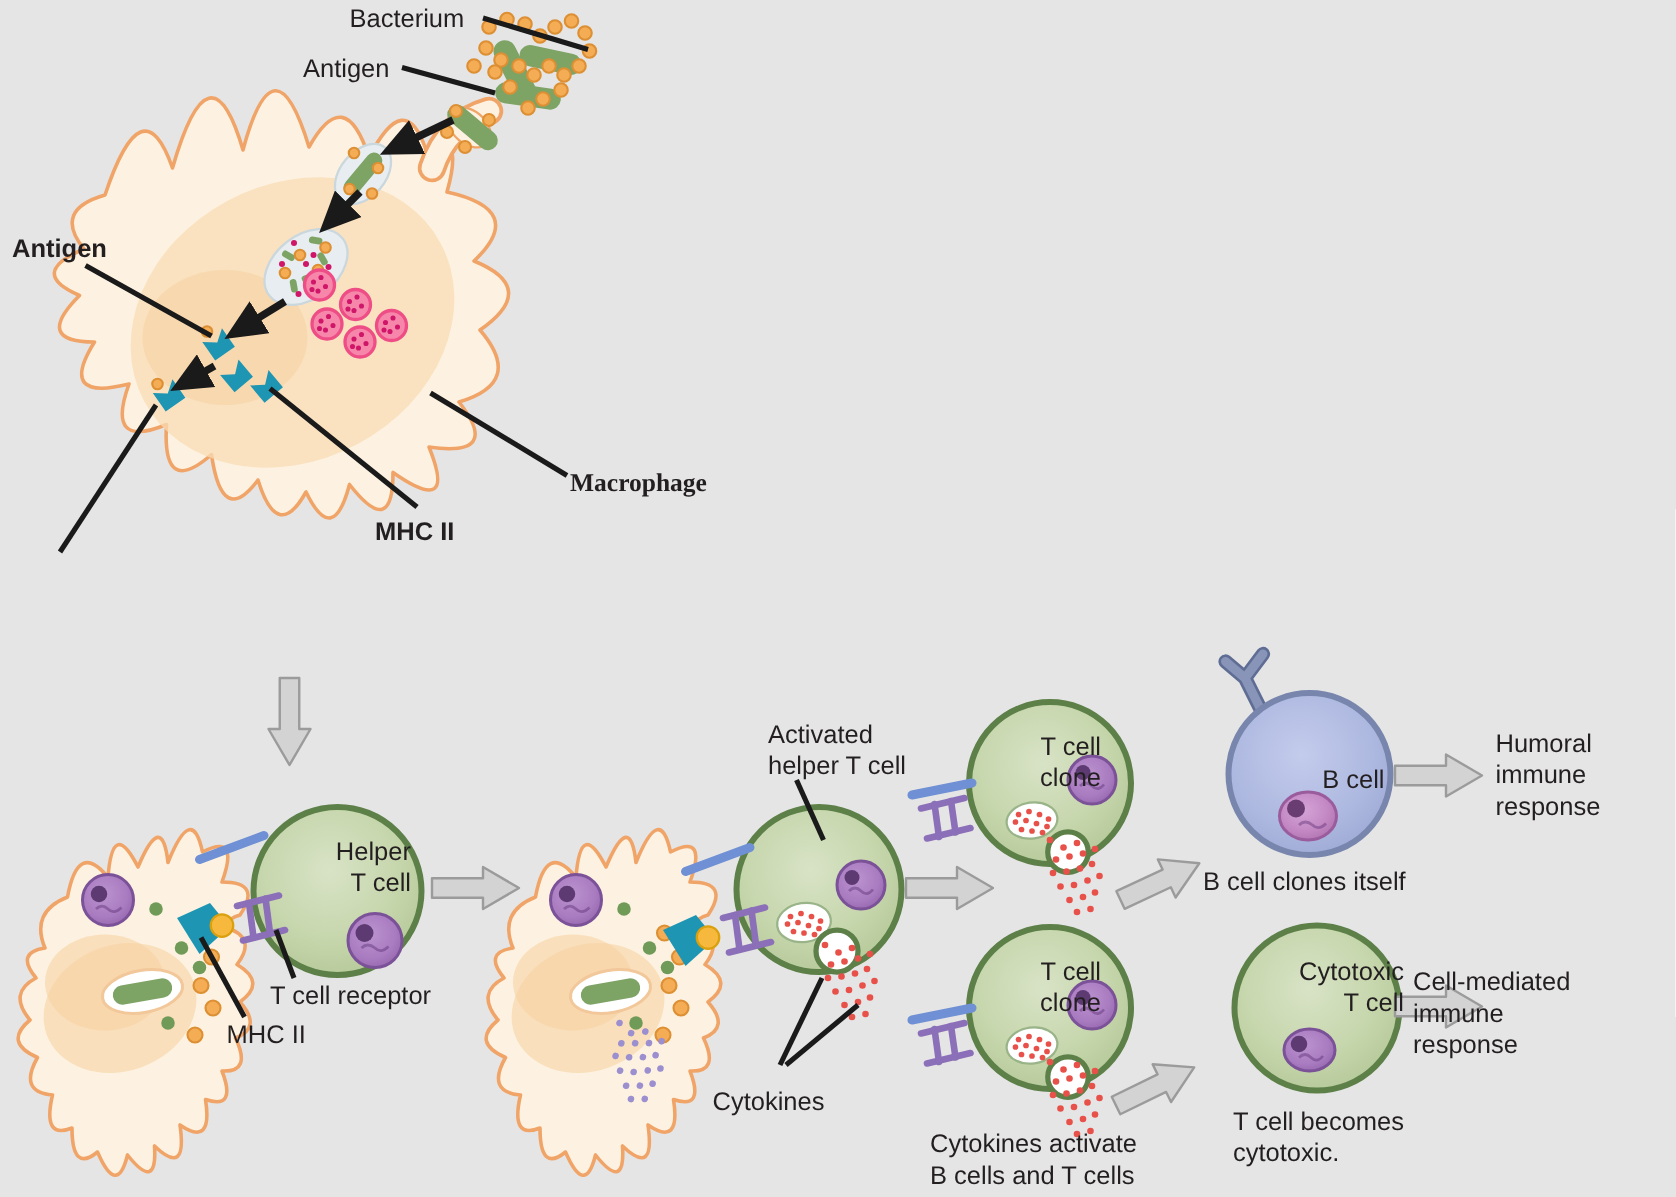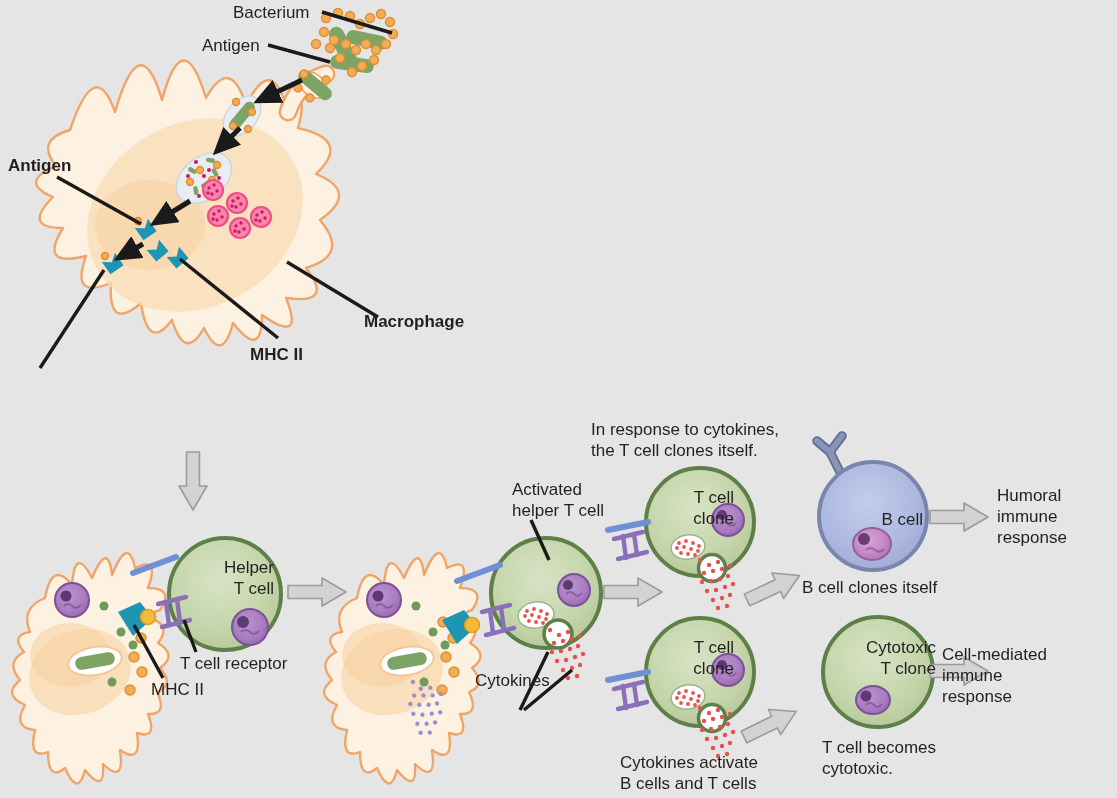--- a/index.html
+++ b/index.html
@@ -383,43 +383,41 @@
     <circle class="nucl" cx="866" cy="696" r="5.5"></circle>
     <path class="ntex" d="M866,705 q4,-4 8,0 q4,4 8,-1"></path>
   </g>
 
   <use href="#blockR" class="blockarrow" transform="translate(930,671)"></use>
 </svg>
 
 <div class="lbl" style="left:233px;top:2px;">Bacterium</div>
 <div class="lbl" style="left:202px;top:35px;">Antigen</div>
 <div class="lbl b" style="left:8px;top:155px;">Antigen</div>
-<div class="lbl b" style="left:364px;top:311px;">Macrophage</div>
+<div class="lbl b" style="left:380px;top:311px;font-family:Liberation Serif, serif;">Macrophage</div>
 <div class="lbl b" style="left:250px;top:344px;">MHC II</div>
 <div class="lbl ctr" style="left:178px;top:557px;width:96px;">Helper
 T cell</div>
 <div class="lbl" style="left:180px;top:653px;">T cell receptor</div>
 <div class="lbl" style="left:151px;top:679px;">MHC II</div>
 <div class="lbl" style="left:512px;top:479px;">Activated
 helper T cell</div>
-<div class="lbl" style="left:475px;top:670px;text-align:center;">Cytokines</div>
-<div class="lbl" style="left:591px;top:419px;">In response to cytokines,
-the T cell clones itself.</div>
+<div class="lbl" style="left:475px;top:724px;text-align:center;">Cytokines</div>
 <div class="lbl ctr" style="left:650px;top:487px;width:84px;">T cell
 clone</div>
 <div class="lbl ctr" style="left:823px;top:493px;width:100px;margin-top:16px;">B cell</div>
 <div class="lbl" style="left:802px;top:577px;">B cell clones itself</div>
 <div class="lbl" style="left:997px;top:485px;">Humoral
 immune
 response</div>
 <div class="lbl ctr" style="left:650px;top:637px;width:84px;">T cell
 clone</div>
 <div class="lbl" style="left:620px;top:752px;">Cytokines activate
 B cells and T cells</div>
 <div class="lbl ctr" style="left:820px;top:637px;width:116px;">Cytotoxic
-T clone</div>
+T cell</div>
 <div class="lbl" style="left:822px;top:737px;">T cell becomes
 cytotoxic.</div>
 <div class="lbl" style="left:942px;top:644px;">Cell-mediated
 immune
 response</div>
 
 </div>
 
 </body></html>

